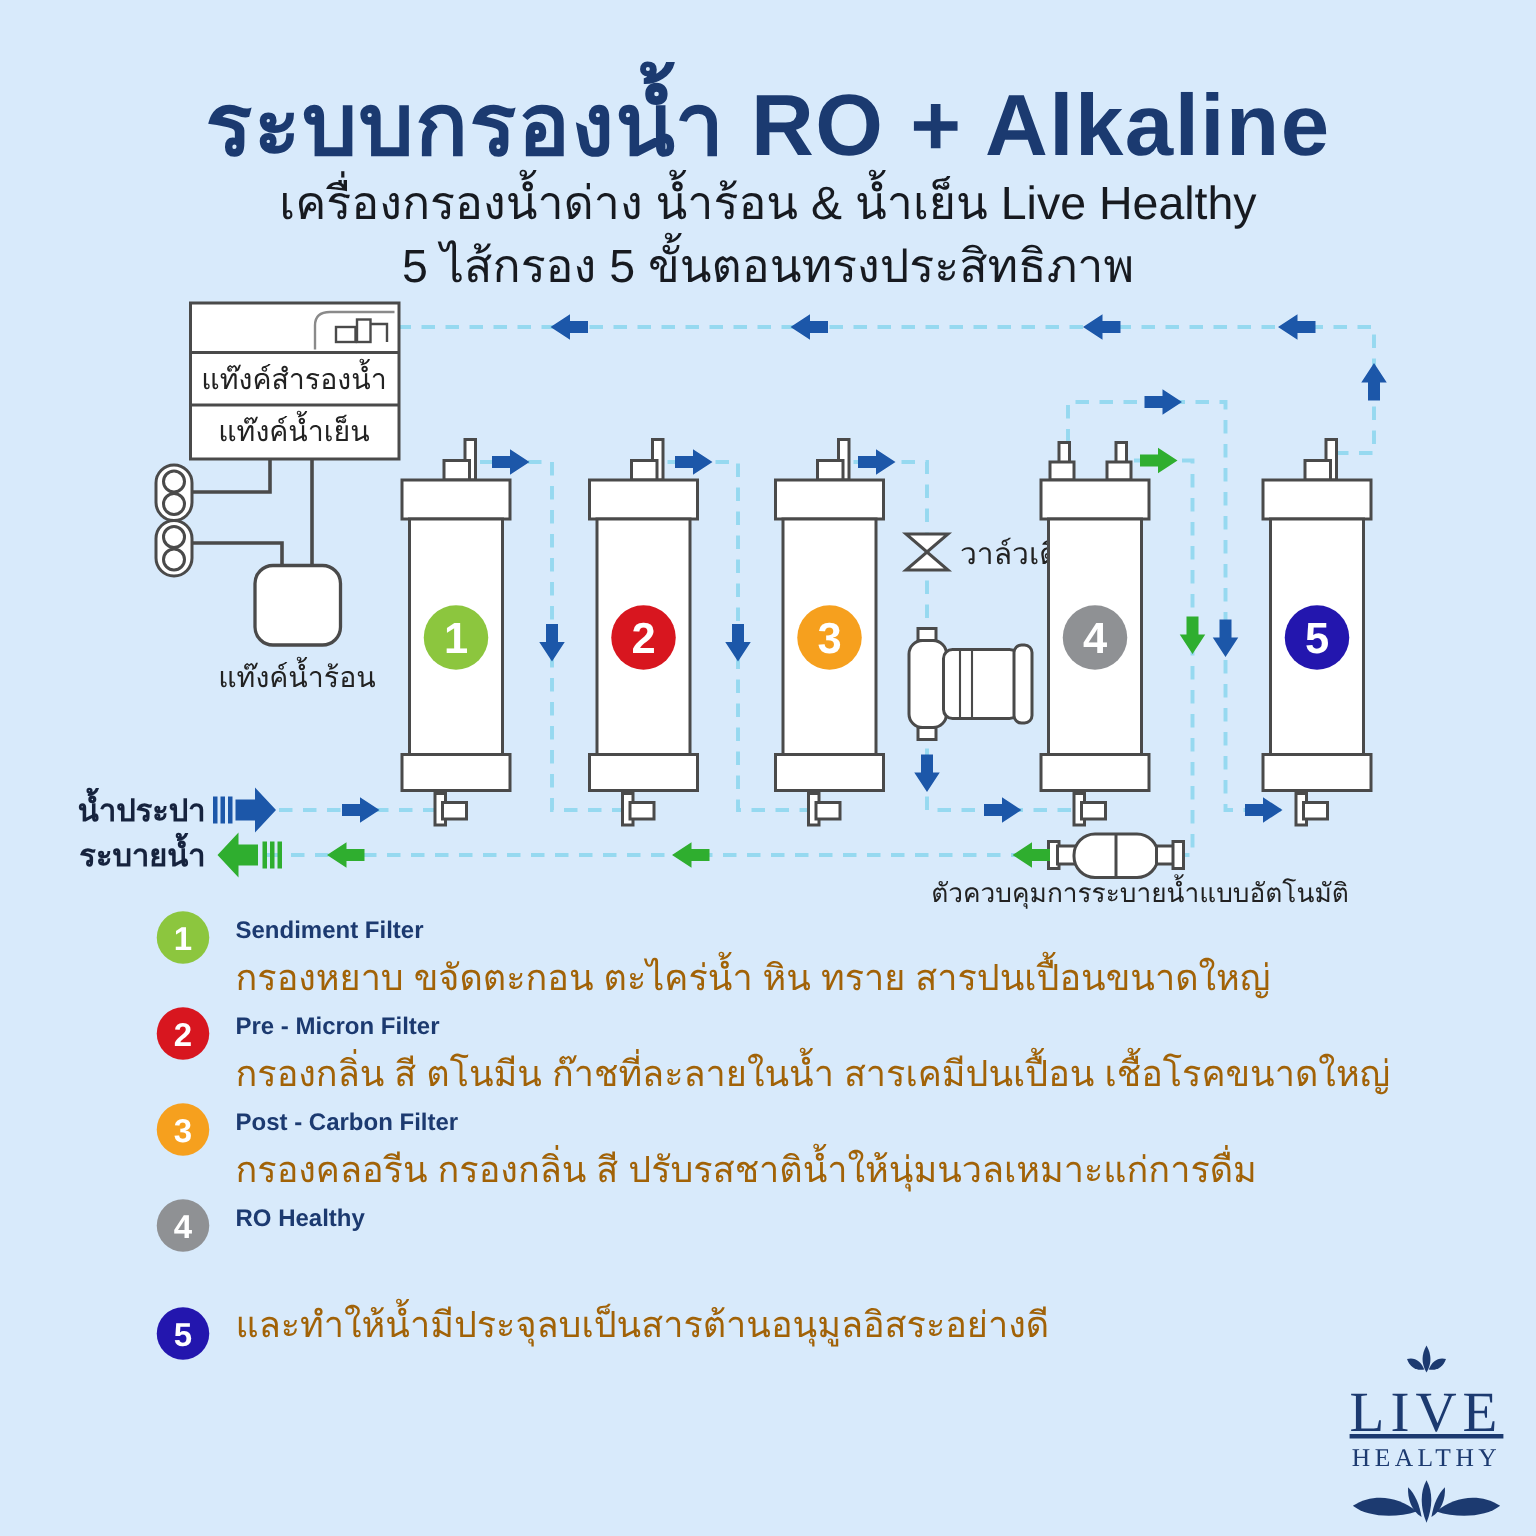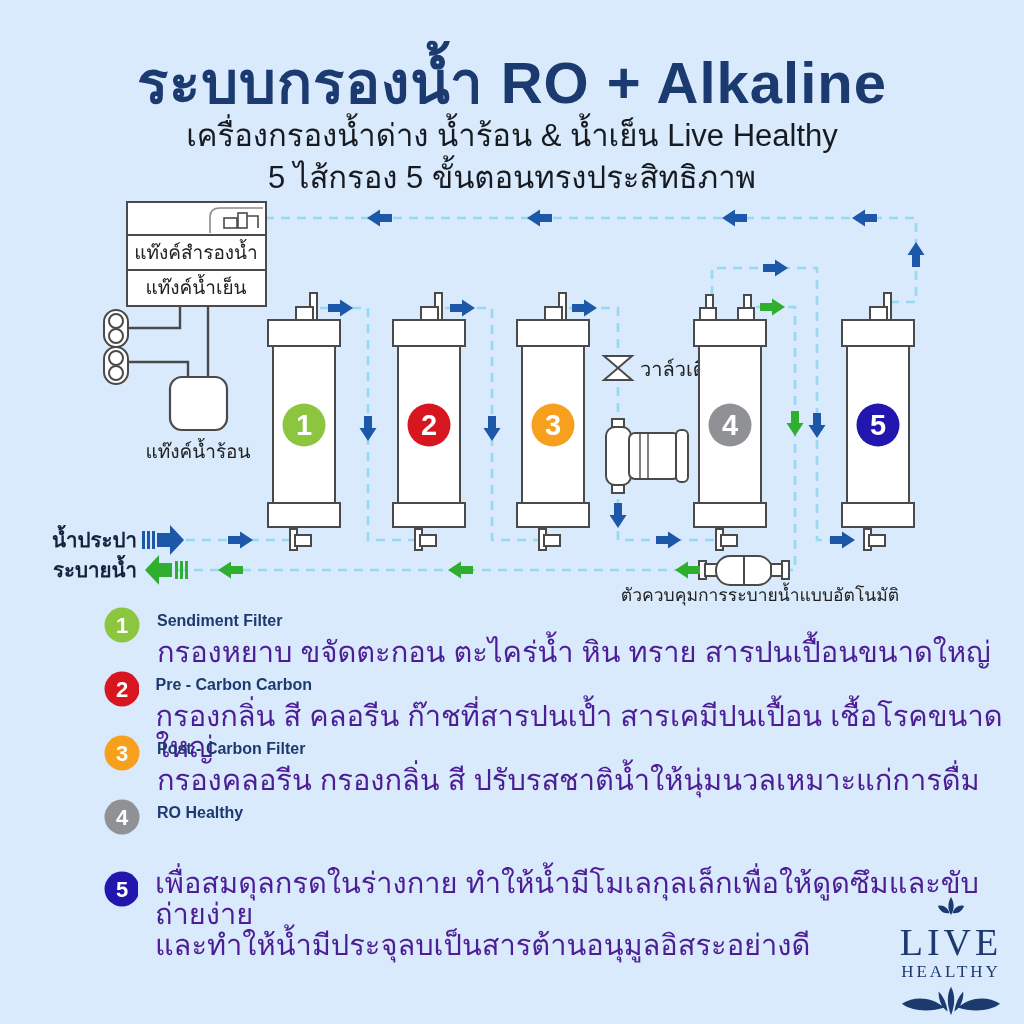--- a/index.html
+++ b/index.html
@@ -16,26 +16,26 @@
   .subtitle{
     left:0;width:1024px;text-align:center;
     font-size:31px;color:#171a20;
   }
   .sub1{top:110px;}
   .sub2{top:152px;}
   svg text{font-family:"Liberation Sans","DejaVu Sans",sans-serif;}
   .legend-item{left:104px;display:flex;align-items:flex-start;}
   .legend-texts{margin-left:17px;}
   .legend-name{font-size:16px;font-weight:bold;color:#1c3a70;line-height:33px;}
-  .legend-desc{font-size:29px;color:#4c1d95;line-height:31px;}
+  .legend-desc{font-size:24px;color:#a16207;line-height:31px;}
   .logo{
     left:880px;top:896px;width:142px;text-align:center;color:#1c3a70;
     font-family:"Liberation Serif","DejaVu Serif",serif;
   }
-  .logo-live{font-size:38px;letter-spacing:4px;line-height:40px;}
+  .logo-live{font-size:38px;letter-spacing:4px;line-height:40px;text-decoration:underline;}
   .logo-healthy{font-size:17px;letter-spacing:3px;line-height:20px;}
 </style>
 </head>
 <body>
 
 <div class="page">
 
   <div class="abs subtitle sub1">เครื่องกรองน้ำด่าง น้ำร้อน &amp; น้ำเย็น Live Healthy</div>
   <div class="abs title">ระบบกรองน้ำ  RO + Alkaline</div>
   <div class="abs subtitle sub2">5 ไส้กรอง  5 ขั้นตอนทรงประสิทธิภาพ</div>
@@ -244,22 +244,22 @@
       <div class="legend-desc">กรองหยาบ ขจัดตะกอน  ตะไคร่น้ำ หิน ทราย  สารปนเปื้อนขนาดใหญ่</div>
     </div>
   </div>
 
   <div class="abs legend-item" style="top:668px;">
     <svg width="36" height="36" style="margin-top:3px;">
       <circle cx="18" cy="18" r="17.5" fill="#d8161f"></circle>
       <text x="18" y="26" font-size="22" font-weight="bold" fill="#ffffff" text-anchor="middle">2</text>
     </svg>
     <div class="legend-texts">
-      <div class="legend-name">Pre - Carbon Carbon</div>
-      <div class="legend-desc">กรองกลิ่น สี คลอรีน ก๊าชที่สารปนเป้ำ สารเคมีปนเปื้อน เชื้อโรคขนาดใหญ่</div>
+      <div class="legend-name">Pre - Micron Filter</div>
+      <div class="legend-desc">กรองกลิ่น สี ตโนมีน ก๊าชที่ละลายในน้ำ สารเคมีปนเปื้อน เชื้อโรคขนาดใหญ่</div>
     </div>
   </div>
 
   <div class="abs legend-item" style="top:732px;">
     <svg width="36" height="36" style="margin-top:3px;">
       <circle cx="18" cy="18" r="17.5" fill="#f6a01e"></circle>
       <text x="18" y="26" font-size="22" font-weight="bold" fill="#ffffff" text-anchor="middle">3</text>
     </svg>
     <div class="legend-texts">
       <div class="legend-name">Post - Carbon Filter</div>
@@ -276,21 +276,20 @@
       <div class="legend-name">RO Healthy</div>
     </div>
   </div>
 
   <div class="abs legend-item" style="top:868px;">
     <svg width="36" height="36" style="margin-top:3px;">
       <circle cx="18" cy="18" r="17.5" fill="#2316ae"></circle>
       <text x="18" y="26" font-size="22" font-weight="bold" fill="#ffffff" text-anchor="middle">5</text>
     </svg>
     <div class="legend-texts">
-      <div class="legend-desc">เพื่อสมดุลกรดในร่างกาย ทำให้น้ำมีโมเลกุลเล็กเพื่อให้ดูดซึมและขับถ่ายง่าย</div>
       <div class="legend-desc">และทำให้น้ำมีประจุลบเป็นสารต้านอนุมูลอิสระอย่างดี</div>
     </div>
   </div>
 
   <div class="abs logo">
     <svg width="42" height="26" viewBox="0 0 40 26" style="display:block;margin:0 auto;">
       <g fill="#1c3a70">
         <path d="M20,1 C23.5,7 23.5,13 20,19 C16.5,13 16.5,7 20,1 Z"></path>
         <path d="M7,10 C12,8.5 16.5,11.5 18.5,17 C13,18 9,15.5 7,10 Z"></path>
         <path d="M33,10 C28,8.5 23.5,11.5 21.5,17 C27,18 31,15.5 33,10 Z"></path>

